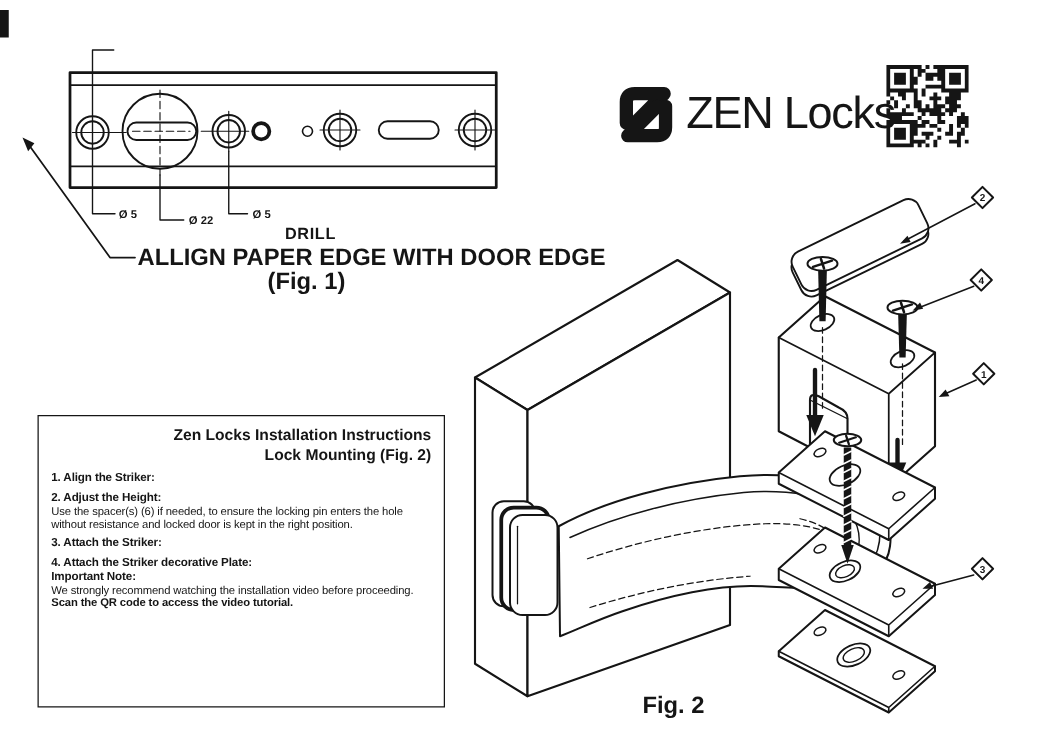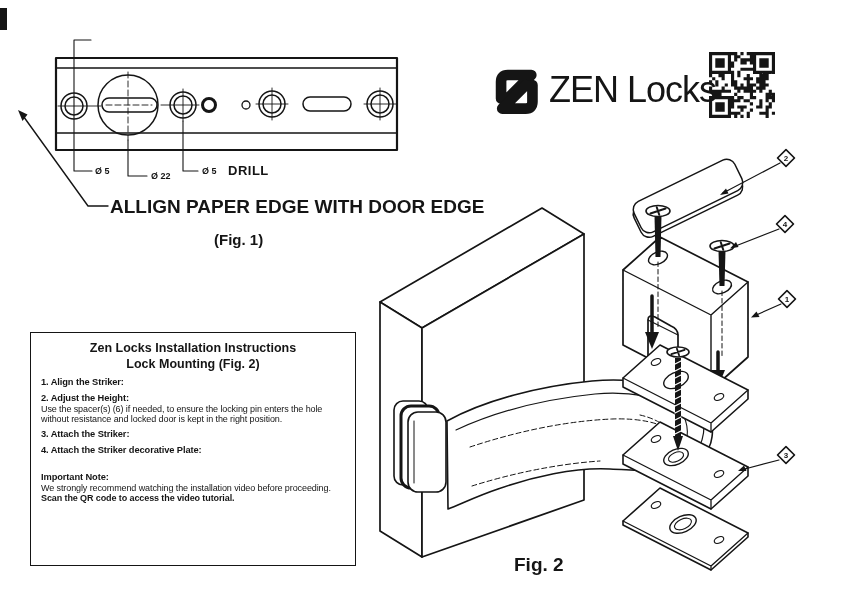--- a/index.html
+++ b/index.html
@@ -5,35 +5,35 @@
   *{margin:0;padding:0;box-sizing:border-box}
   html,body{background:#fff}
   body{font-family:"Liberation Sans",sans-serif;color:#151515}
   .page{position:relative;width:842px;height:595px;background:#fff;overflow:hidden}
   .art{position:absolute;left:0;top:0;width:842px;height:595px}
   .abs{position:absolute;white-space:nowrap}
   .corner-mark{position:absolute;left:0;top:8px;width:7px;height:22px;background:#151515}
 
   .note27{left:88px;top:32px;font-size:7.3px;font-weight:700;letter-spacing:-.15px}
   .dia{font-size:9px;font-weight:700}
-  .drill{left:228px;top:163px;font-size:13px;font-weight:700;letter-spacing:.5px}
+  .drill{left:228px;top:179px;font-size:13px;font-weight:700;letter-spacing:.5px}
   .align-lbl{left:110px;top:196px;font-size:19px;font-weight:700}
-  .fig1-cap{left:214px;top:231px;font-size:15px;font-weight:700}
+  .fig1-cap{left:214px;top:215px;font-size:19px;font-weight:700}
   .fig2-cap{left:514px;top:554px;font-size:19px;font-weight:700}
 
   .brand-name{left:549px;top:69px;font-size:36px;font-weight:400;letter-spacing:-1px}
 
   .ibox{position:absolute;left:30px;top:332px;width:326px;height:234px;
         border:1.6px solid #151515;padding:7px 10px 0 10px;background:#fff}
-  .ititle{text-align:center;font-size:12.5px;font-weight:700;line-height:1.28}
+  .ititle{text-align:right;font-size:12.5px;font-weight:700;line-height:1.28}
   .istep{margin-top:5px;font-size:9px;line-height:1.16;letter-spacing:-.1px}
   .ih{display:block;font-weight:700;font-size:9.3px}
   .ib{display:block;white-space:normal}
   .ibold{font-weight:700}
-  .inote{margin-top:16px}
+  .inote{margin-top:0}
 
   svg text.callout-num{font:700 8px "Liberation Sans",sans-serif;fill:#151515}
 </style>
 </head>
 <body>
 
 <div class="page">
 
   <div class="corner-mark"></div>
 

